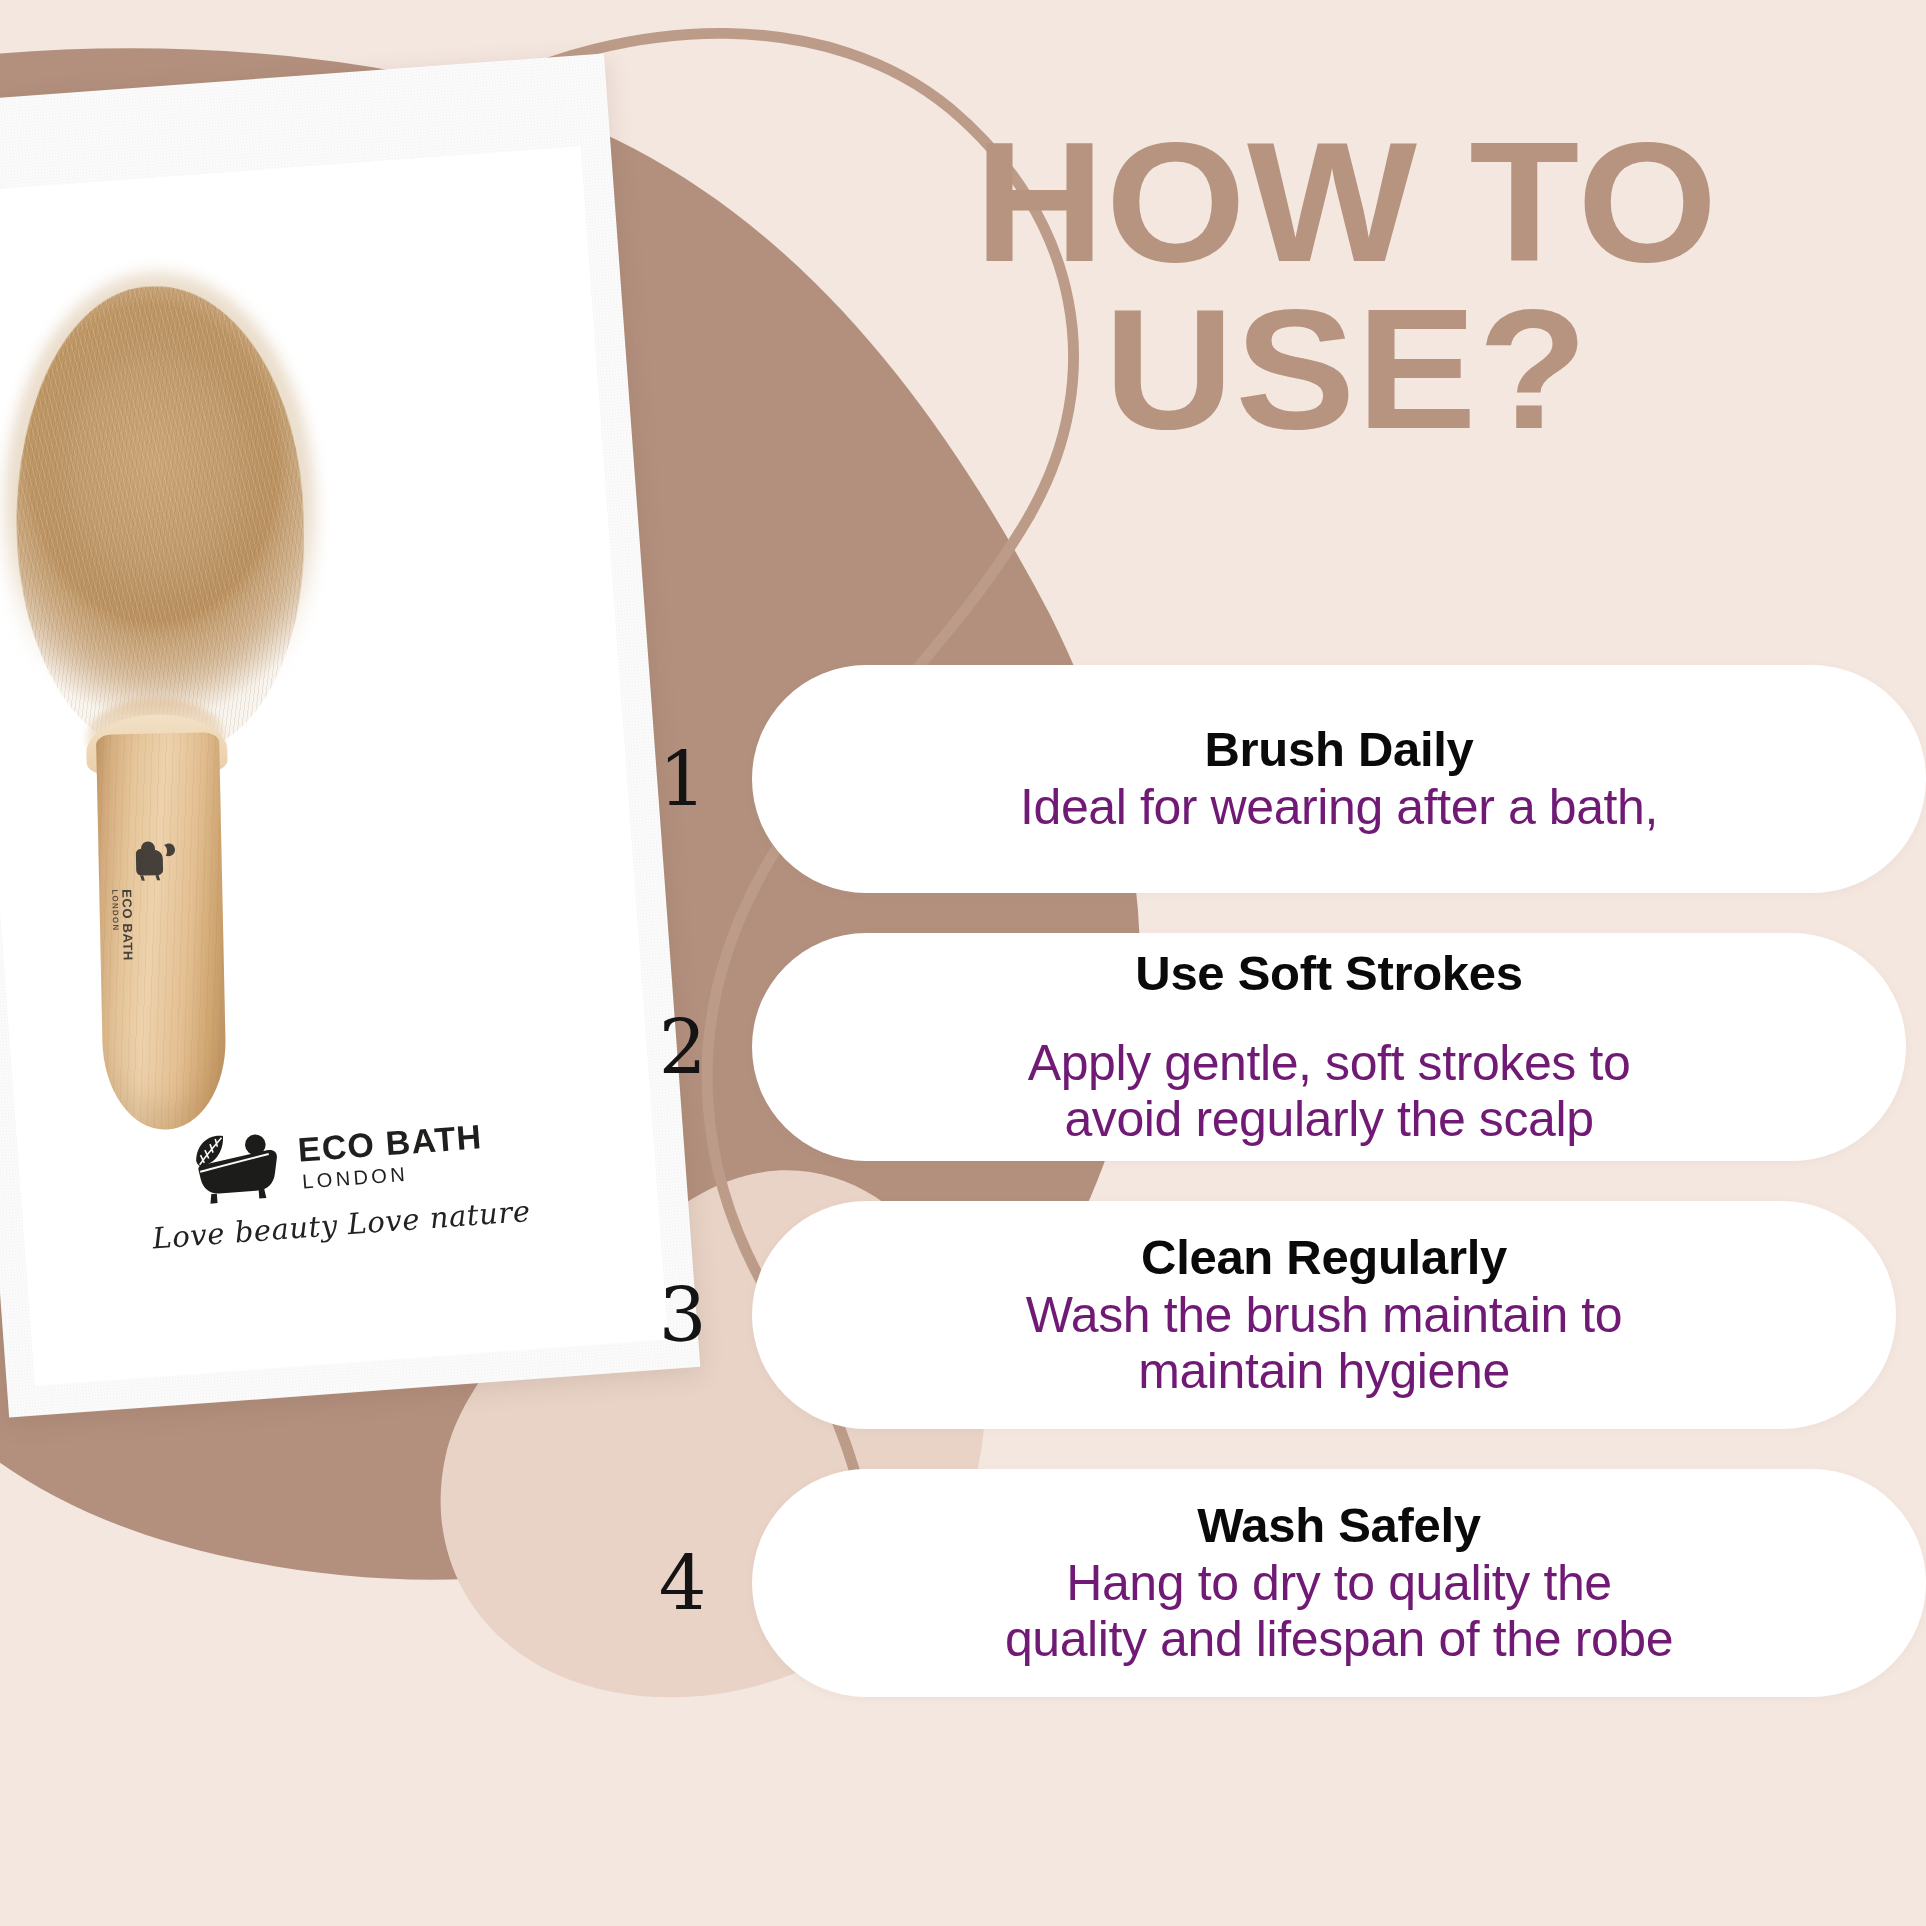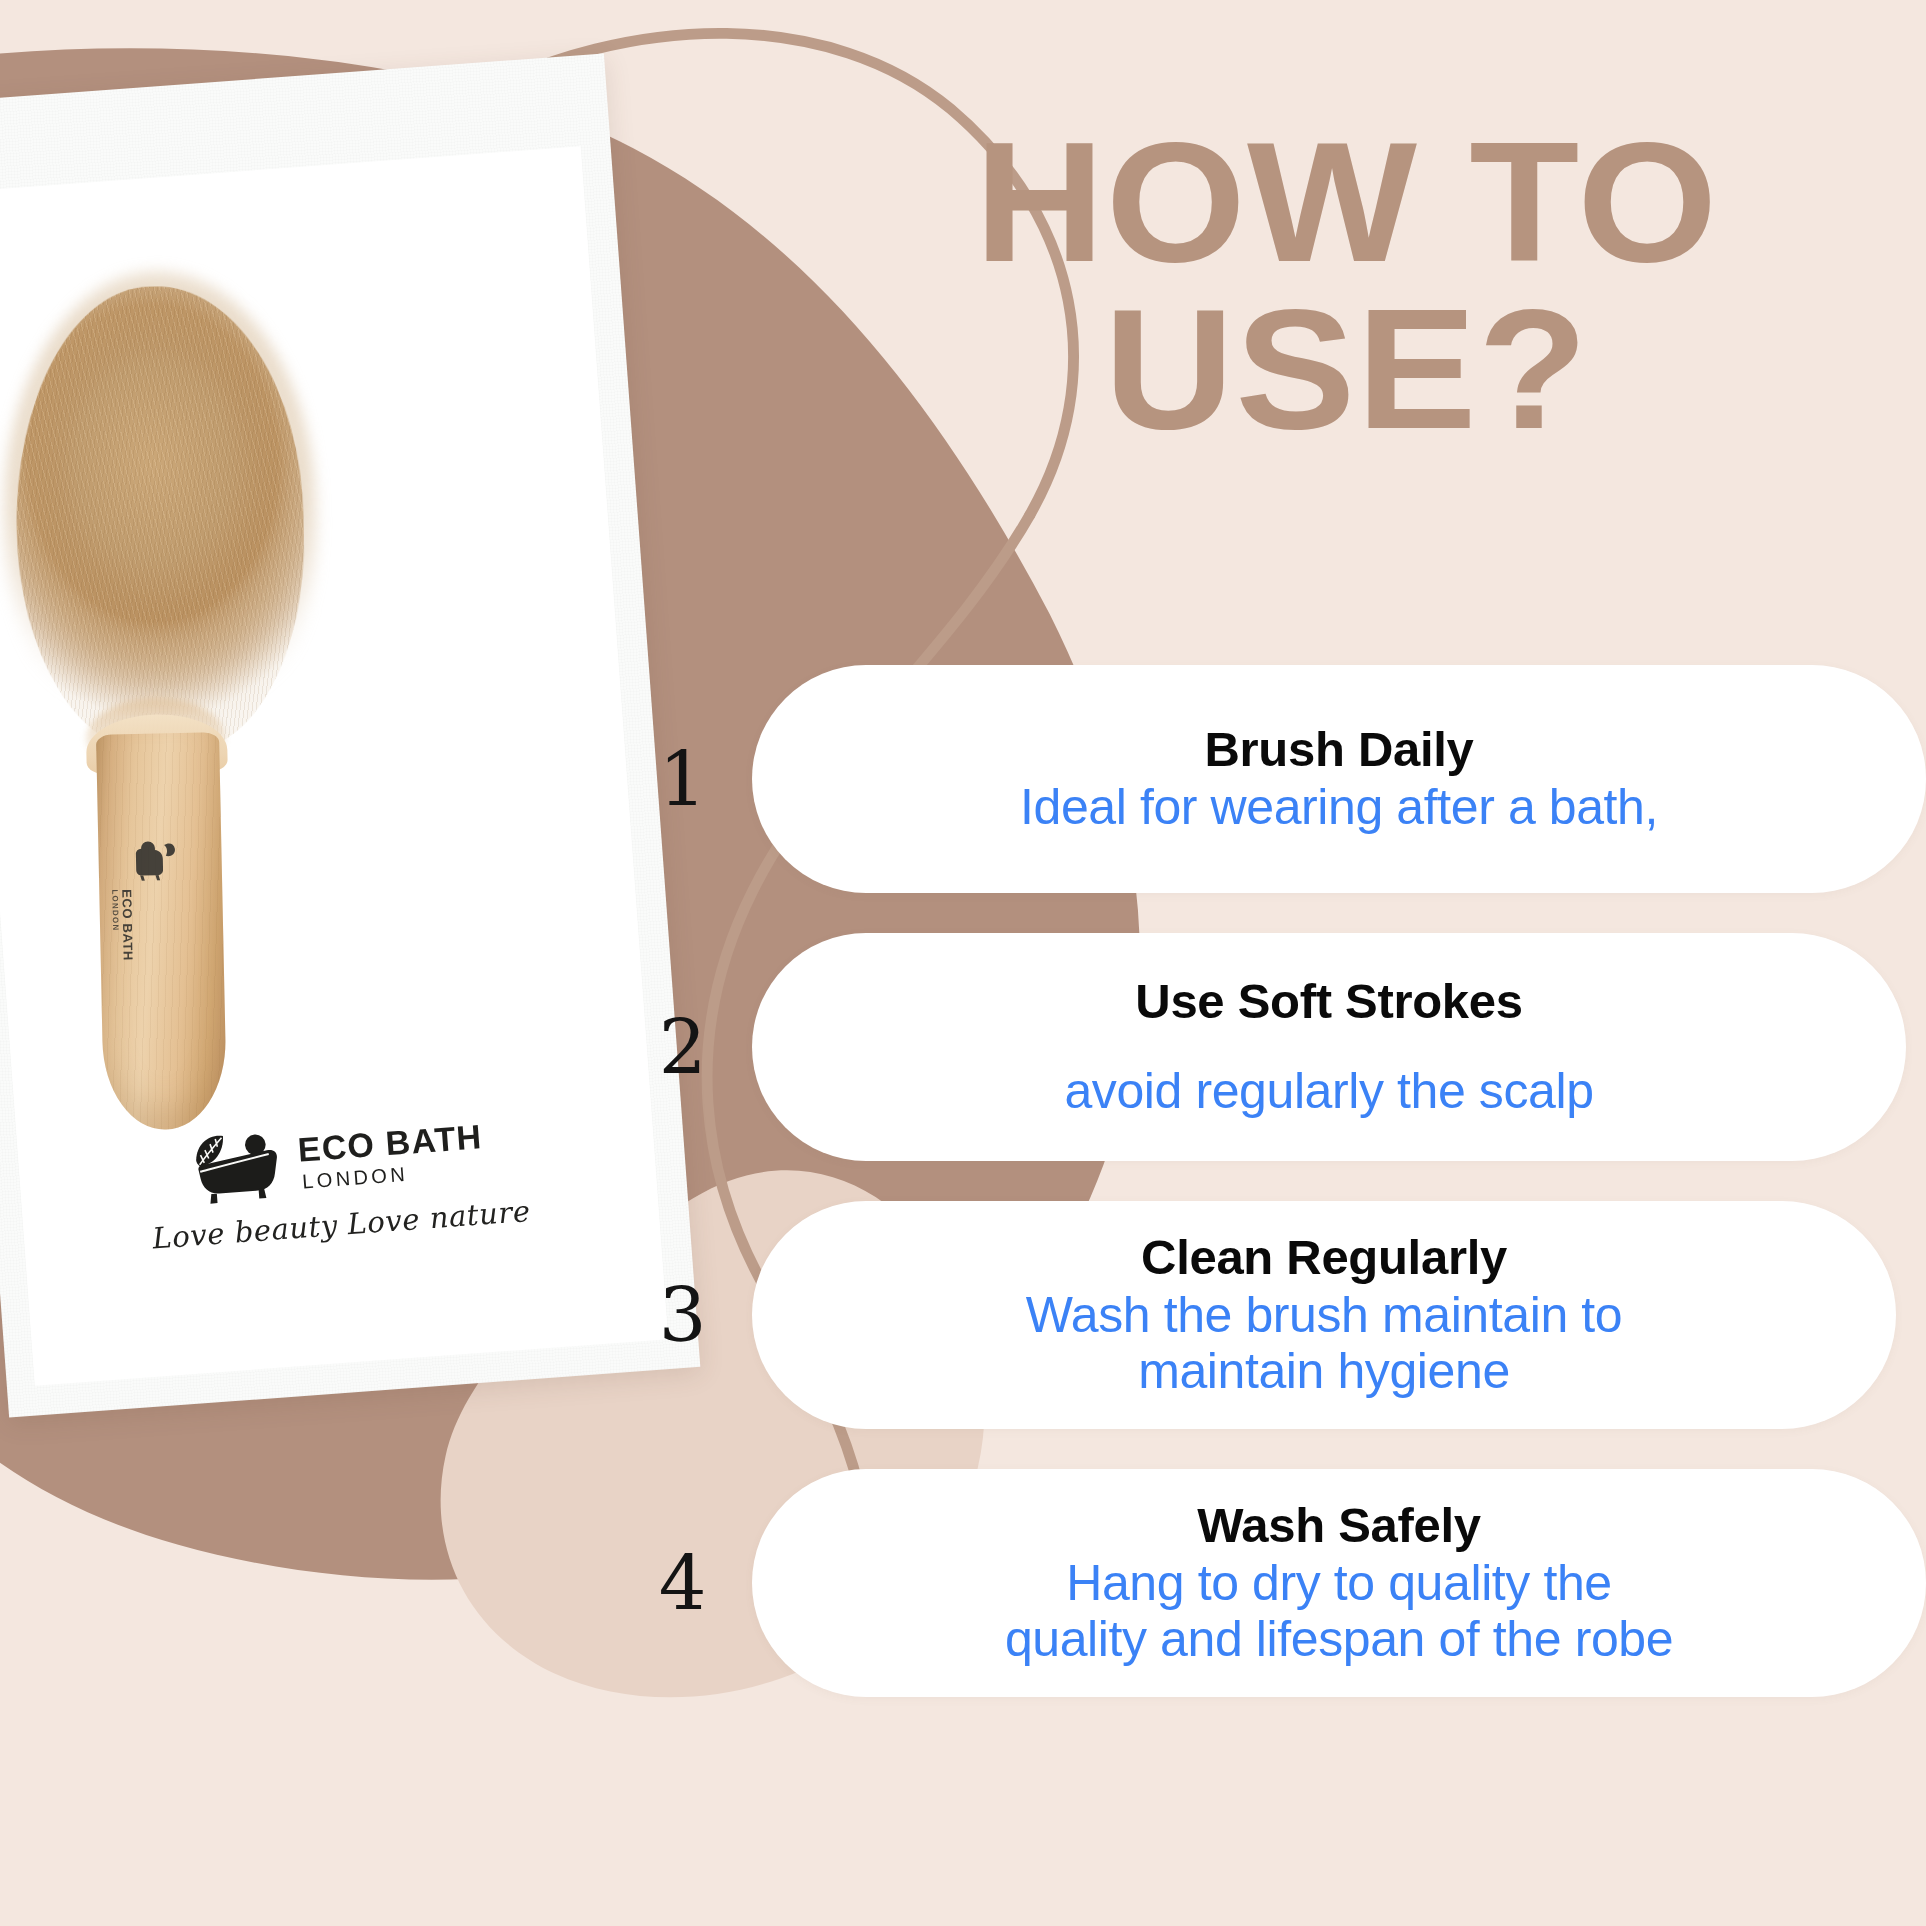--- a/index.html
+++ b/index.html
@@ -279,21 +279,21 @@
     font-weight: 700;
     color: #0A0A0A;
     letter-spacing: -0.3px;
     line-height: 1.1;
     text-align: center;
   }
   .card-body {
     margin-top: 2px;
     font-size: 50px;
     font-weight: 400;
-    color: #3b82f6;
+    color: #701a75;
     line-height: 1.12;
     text-align: center;
     letter-spacing: -0.4px;
   }
   .card-body .l { display: block; }
 
   
   .step.s1 .card { left: 0;   right: 0; }
   .step.s2 .card { left: 0;   right: 20px; gap: 32px; }
   .step.s3 .card { left: 0;   right: 30px; }
@@ -397,20 +397,21 @@
           <span class="l">Ideal for wearing after a bath,</span>
         </div>
       </div>
     </div>
 
     <div class="step s2">
       <div class="step-num">2</div>
       <div class="card">
         <div class="card-title">Use Soft Strokes</div>
         <div class="card-body">
+          <span class="l">Apply gentle, soft strokes to</span>
           <span class="l">avoid regularly the scalp</span>
         </div>
       </div>
     </div>
 
     <div class="step s3">
       <div class="step-num">3</div>
       <div class="card">
         <div class="card-title">Clean Regularly</div>
         <div class="card-body">

